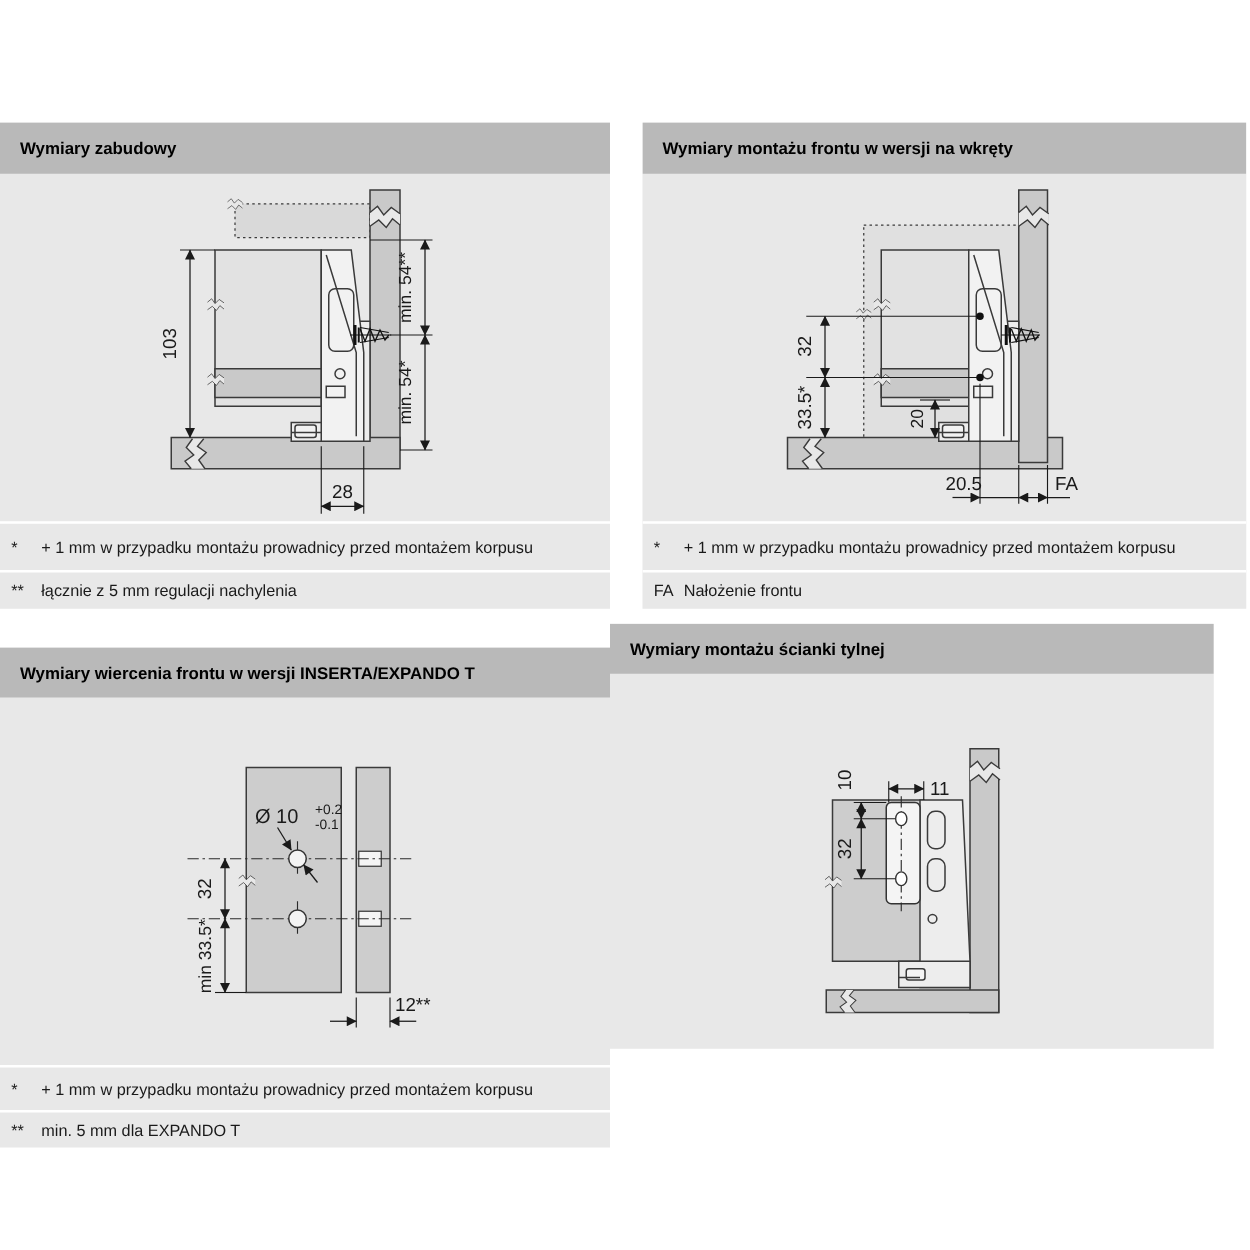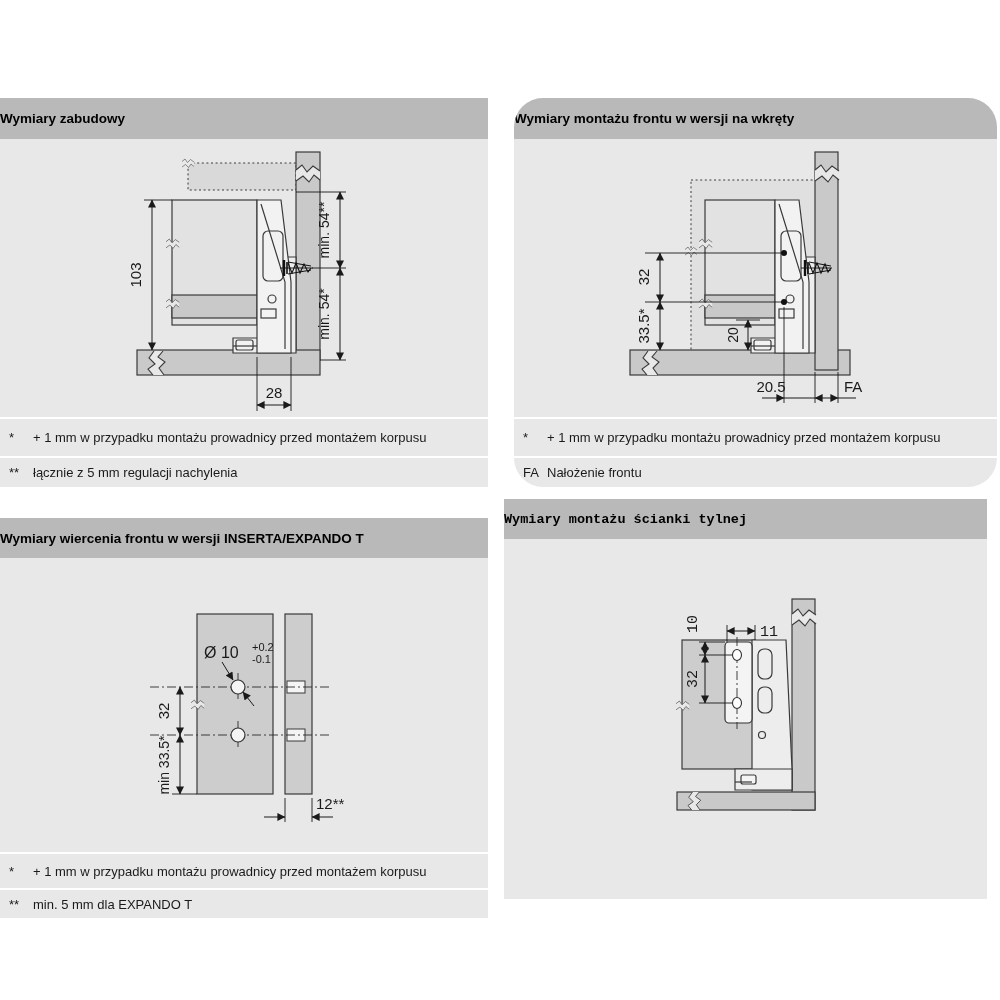--- a/index.html
+++ b/index.html
@@ -1,24 +1,24 @@
 <!DOCTYPE html>
 <html><head>
 <meta charset="utf-8">
 <style>
   html,body{margin:0;padding:0;}
   body{width:1000px;height:1000px;background:#ffffff;position:relative;
        font-family:"Liberation Sans", sans-serif;color:#1a1a1a;}
   .panel{position:absolute;background:#e8e8e8;display:flex;flex-direction:column;overflow:hidden;}
   #panel-tl{left:0;top:98px;width:488px;height:389px;}
-  #panel-tr{left:514px;top:98px;width:483px;height:389px;border-radius:29px;}
+  #panel-tr{left:514px;top:98px;width:483px;height:389px;}
   #panel-bl{left:0;top:499px;width:488px;height:400px;margin-top:19px;}
-  #panel-br{left:504px;top:499px;width:483px;height:400px;font-family:Liberation Mono, monospace;}
+  #panel-br{left:488px;top:499px;width:483px;height:340px;}
   .hdr{background:#b9b9b9;flex:0 0 auto;display:flex;align-items:center;
-       padding-left:0;font-size:13.5px;font-weight:bold;color:#000;}
+       padding-left:16px;font-size:13.5px;font-weight:bold;color:#000;}
   #panel-tl .hdr,#panel-tr .hdr{height:41px;}
   #panel-bl .hdr,#panel-br .hdr{height:40px;}
   svg{display:block;flex:0 0 auto;}
   .fn{border-top:2px solid #ffffff;display:flex;align-items:center;
       padding-left:9px;font-size:13px;box-sizing:border-box;}
   .fn .mk{flex:0 0 24px;font-size:13px;}
   .ol{stroke:#3a3a3a;stroke-width:1.2;}
   .dl{stroke:#1a1a1a;stroke-width:1;fill:none;}
   .xl{stroke:#1a1a1a;stroke-width:0.9;fill:none;}
   .cl{stroke:#2a2a2a;stroke-width:0.9;fill:none;stroke-dasharray:9 3 2 3;}

